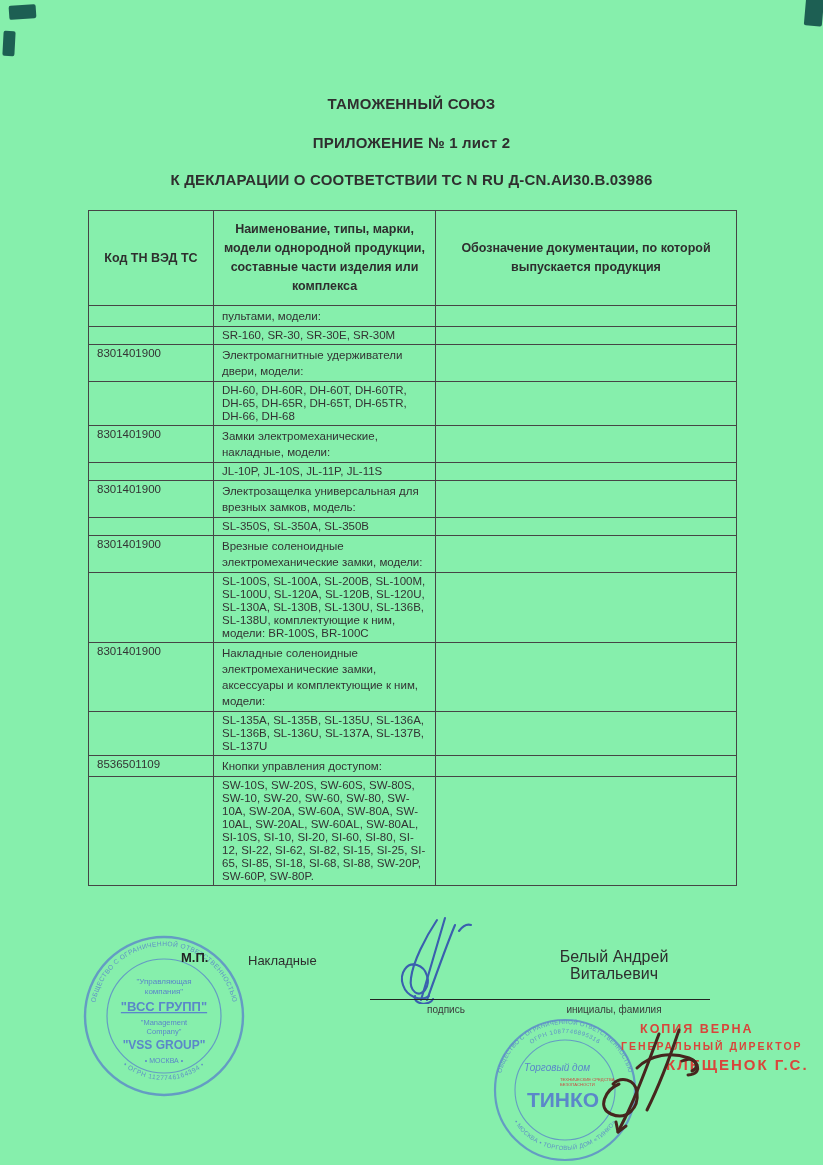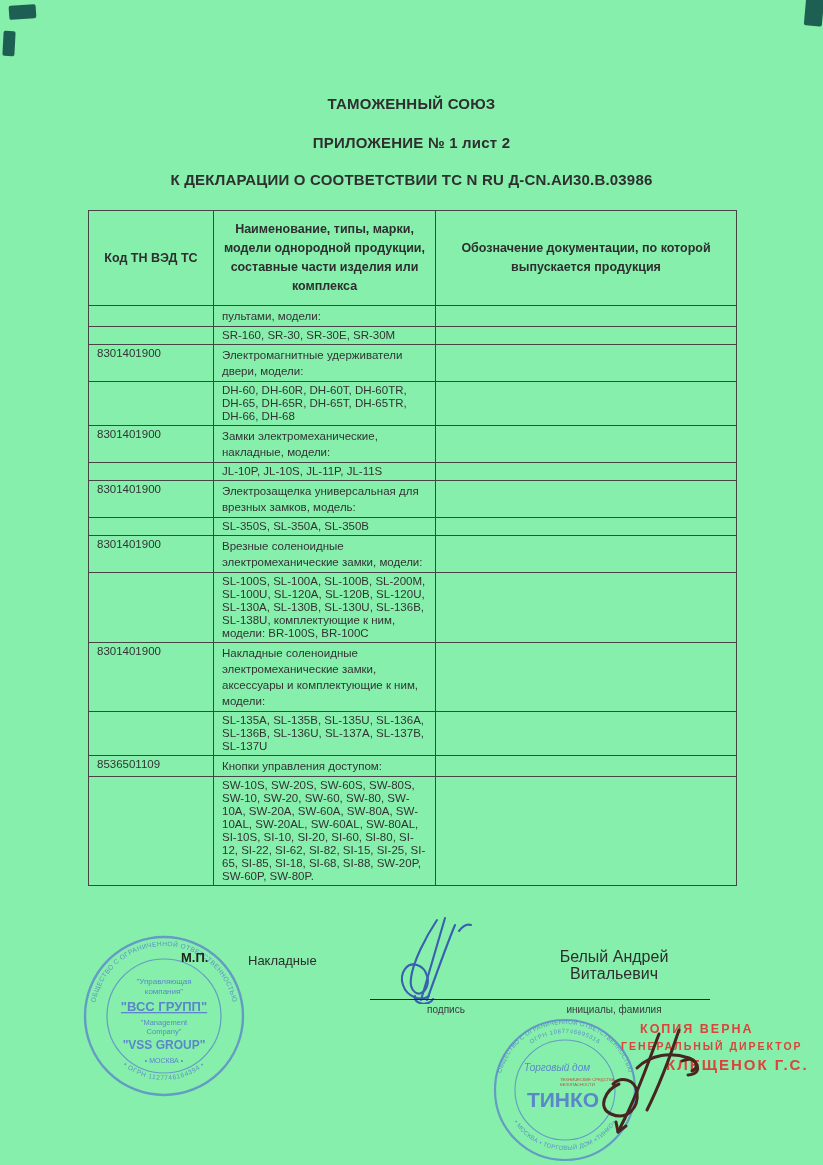--- a/index.html
+++ b/index.html
@@ -110,21 +110,21 @@
       <td class="c-name">SL-350S, SL-350A, SL-350B</td>
       <td class="c-doc"></td>
     </tr>
     <tr class="row-desc">
       <td class="c-code">8301401900</td>
       <td class="c-name">Врезные соленоидные электромеханические замки, модели:</td>
       <td class="c-doc"></td>
     </tr>
     <tr class="row-models">
       <td class="c-code"></td>
-      <td class="c-name">SL-100S, SL-100A, SL-100B, SL-200M, SL-100U, SL-120A, SL-120B, SL-120U, SL-130A, SL-130B, SL-130U, SL-136B, SL-138U, комплектующие к ним, модели: BR-100S, BR-100C</td>
+      <td class="c-name">SL-100S, SL-100A, SL-200B, SL-100M, SL-100U, SL-120A, SL-120B, SL-120U, SL-130A, SL-130B, SL-130U, SL-136B, SL-138U, комплектующие к ним, модели: BR-100S, BR-100C</td>
       <td class="c-doc"></td>
     </tr>
     <tr class="row-desc">
       <td class="c-code">8301401900</td>
       <td class="c-name">Накладные соленоидные электромеханические замки, аксессуары и комплектующие к ним, модели:</td>
       <td class="c-doc"></td>
     </tr>
     <tr class="row-models">
       <td class="c-code"></td>
       <td class="c-name">SL-135A, SL-135B, SL-135U, SL-136A, SL-136B, SL-136U, SL-137A, SL-137B, SL-137U</td>

